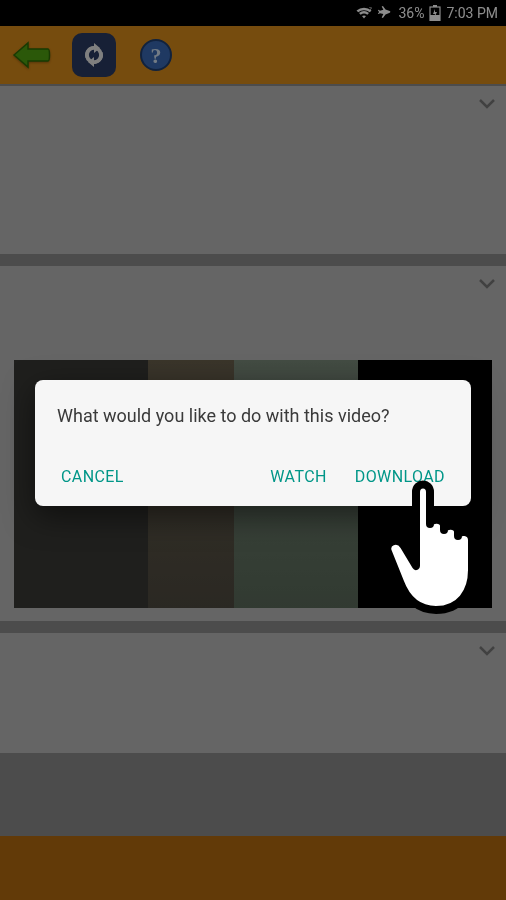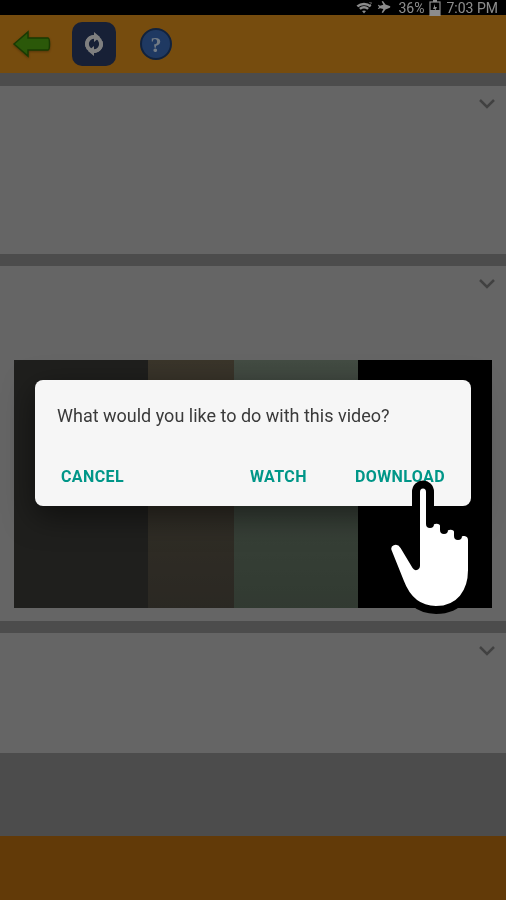--- a/index.html
+++ b/index.html
@@ -1,21 +1,21 @@
 <!DOCTYPE html>
 <html><head>
 <meta charset="utf-8">
 <style>
   * { box-sizing: border-box; margin: 0; padding: 0; }
   html, body { width: 506px; height: 900px; overflow: hidden; font-family: Roboto, Arial, sans-serif; }
   body { background: #8a8a8a; position: relative; }
 
   
   .status-bar {
-    height: 15px;
+    height: 26px;
     background: #000;
     color: #fff;
     display: flex;
     align-items: center;
     padding: 0 8px;
     font-size: 14px;
     gap: 5px;
   }
   .status-bar .sp { flex: 1; }
   .status-bar svg { display: block; }
@@ -94,24 +94,24 @@
     color: #3a3a3a;
     font-size: 18px;
     line-height: 1.3;
     margin-bottom: 30px;
   }
   .dialog-actions {
     display: flex;
     justify-content: space-between;
     align-items: center;
   }
-  .dialog-actions .right { display: flex; gap: 40px; }
+  .dialog-actions .right { display: flex; gap: 20px; }
   .dlg-btn {
     color: #009688;
-    font-weight: 700;
+    font-weight: 400;
     font-size: 16px;
     letter-spacing: .4px;
     padding: 10px 4px;
     cursor: pointer;
   }
 
   
   .hand {
     position: absolute;
     left: 378px; top: 470px;

